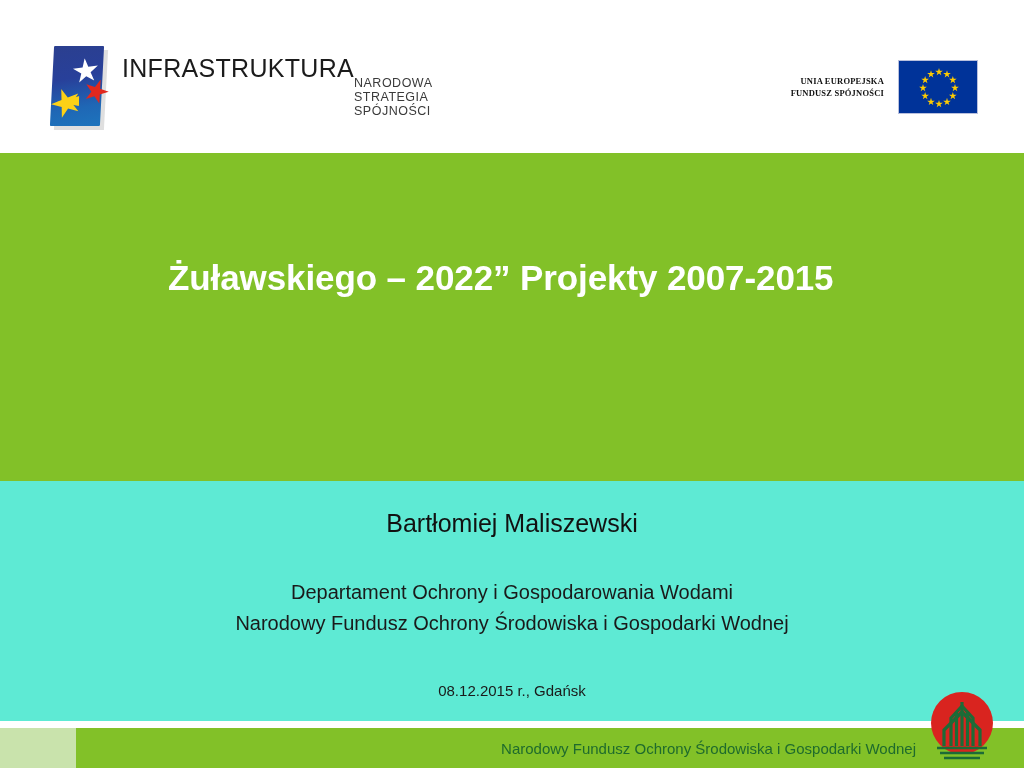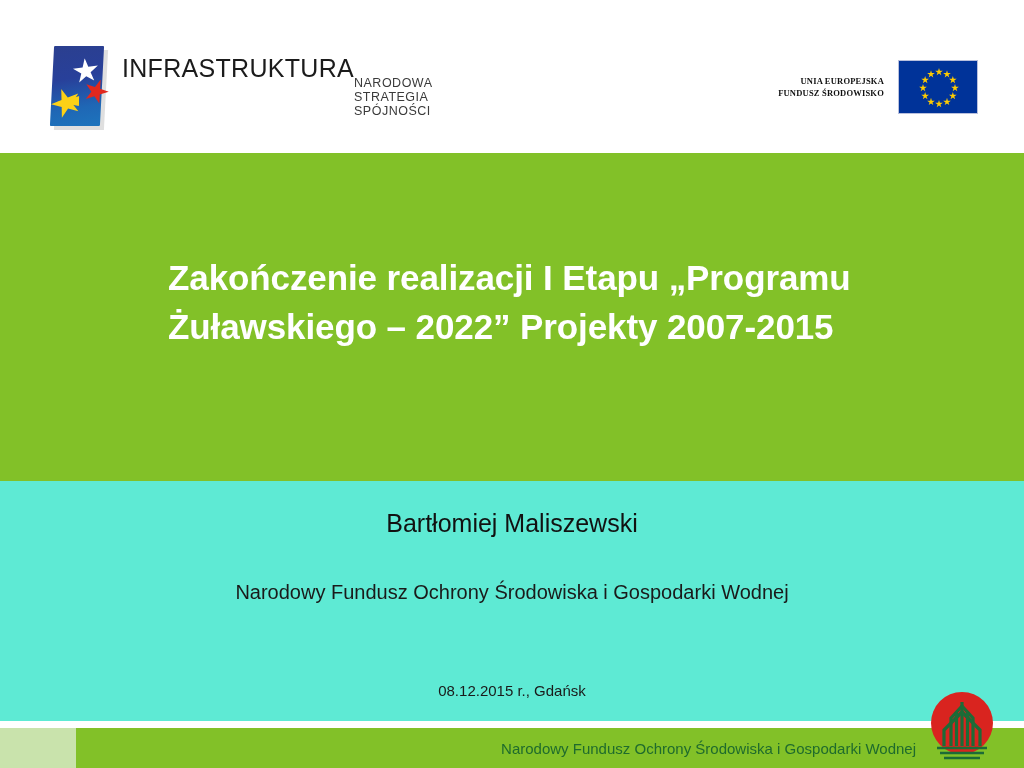--- a/index.html
+++ b/index.html
@@ -294,21 +294,21 @@
       </div>
       <div class="ncs-text">
         <div class="ncs-line1">INFRASTRUKTURA</div>
         <div class="ncs-line3">NARODOWA STRATEGIA SPÓJNOŚCI</div>
       </div>
     </div>
 
     <div class="eu-block">
       <div class="eu-text">
         <div>UNIA EUROPEJSKA</div>
-        <div>FUNDUSZ ŚRODOWISKO</div>
+        <div>FUNDUSZ SPÓJNOŚCI</div>
       </div>
       <div class="eu-flag" id="eu-flag">
           <div class="eu-star" style="left: 36px; top: 7px; background: rgb(255, 204, 0);"></div>
           <div class="eu-star" style="left: 44px; top: 9.14359px; background: rgb(255, 204, 0);"></div>
           <div class="eu-star" style="left: 49.8564px; top: 15px; background: rgb(255, 204, 0);"></div>
           <div class="eu-star" style="left: 52px; top: 23px; background: rgb(255, 204, 0);"></div>
           <div class="eu-star" style="left: 49.8564px; top: 31px; background: rgb(255, 204, 0);"></div>
           <div class="eu-star" style="left: 44px; top: 36.8564px; background: rgb(255, 204, 0);"></div>
           <div class="eu-star" style="left: 36px; top: 39px; background: rgb(255, 204, 0);"></div>
           <div class="eu-star" style="left: 28px; top: 36.8564px; background: rgb(255, 204, 0);"></div>
@@ -316,28 +316,28 @@
           <div class="eu-star" style="left: 20px; top: 23px; background: rgb(255, 204, 0);"></div>
           <div class="eu-star" style="left: 22.1436px; top: 15px; background: rgb(255, 204, 0);"></div>
           <div class="eu-star" style="left: 28px; top: 9.14359px; background: rgb(255, 204, 0);"></div>
         </div>
     </div>
 
   </div>
 
   <div class="title-band">
     <div class="title-wrap">
-      <div class="title-text">Zakończenie realizacji I Etapu „Programu</div>
       <div class="title-text">Żuławskiego – 2022” Projekty 2007-2015</div>
     </div>
   </div>
 
   <div class="body-area">
     <div class="presenter-name">Bartłomiej Maliszewski</div>
     <div class="affiliation">
+      <div>Departament Ochrony i Gospodarowania Wodami</div>
       <div>Narodowy Fundusz Ochrony Środowiska i Gospodarki Wodnej</div>
     </div>
     <div class="date-line">08.12.2015 r., Gdańsk</div>
   </div>
 
   <div class="footer">
     <div class="footer-left"></div>
     <div class="footer-bar"></div>
     <div class="footer-text">Narodowy Fundusz Ochrony Środowiska i Gospodarki Wodnej</div>
   </div>

